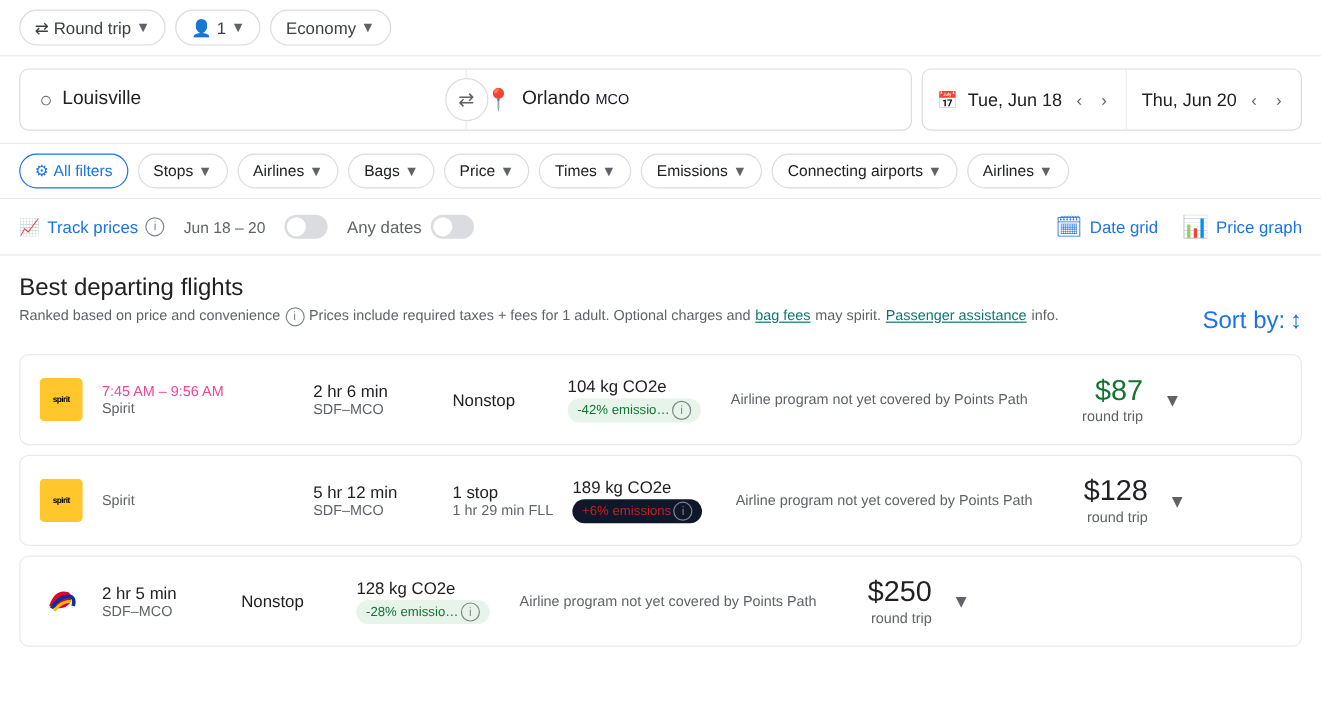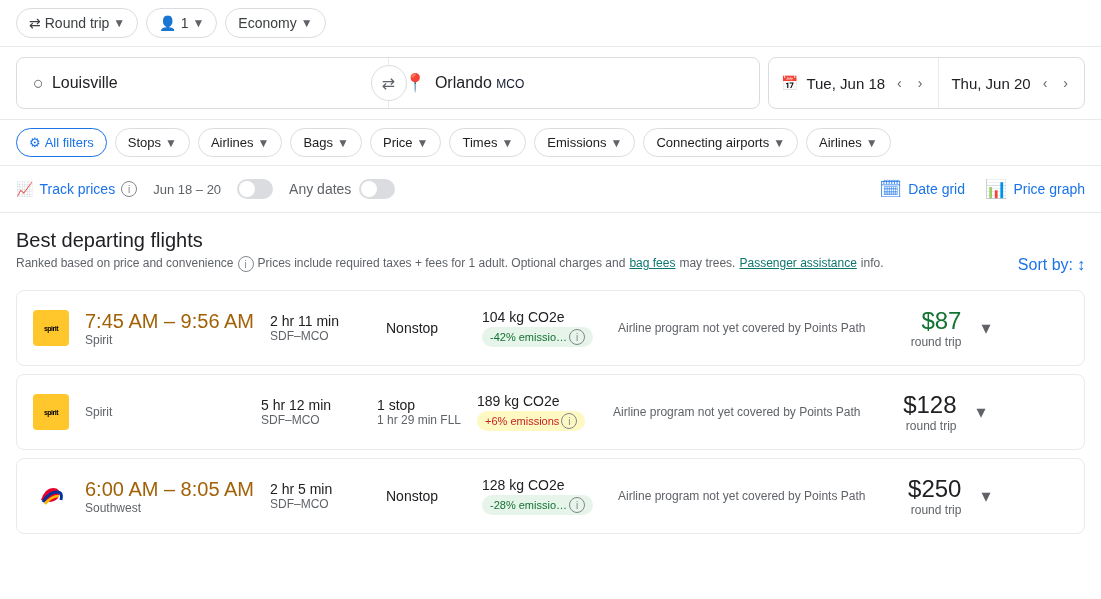--- a/index.html
+++ b/index.html
@@ -105,21 +105,21 @@
     .date-grid-btn, .price-graph-btn {
       display: flex; align-items: center; gap: 6px;
       color: #1a73e8; font-size: 14px; font-weight: 500;
       cursor: pointer; text-decoration: none;
     }
 
     .results-section { padding: 16px; }
     .section-title { font-size: 20px; font-weight: 500; margin-bottom: 4px; }
     .section-subtitle { font-size: 12px; color: #5f6368; margin-bottom: 16px; display: flex; align-items: flex-start; gap: 4px; flex-wrap: wrap; }
     .section-subtitle a { color: #0f766e; text-decoration: underline; cursor: pointer; }
-    .sort-by { margin-left: auto; color: #1a73e8; font-size: 16px; font-weight: 500; cursor: pointer; display: flex; align-items: center; gap: 4px; }
+    .sort-by { margin-left: auto; color: #1a73e8; font-size: 20px; font-weight: 500; cursor: pointer; display: flex; align-items: center; gap: 4px; }
 
     .flight-card {
       border: 1px solid #e8eaed; border-radius: 8px;
       margin-bottom: 8px; overflow: hidden;
     }
     .flight-row {
       display: flex; align-items: center;
       padding: 16px;
       cursor: pointer; gap: 16px;
     }
@@ -133,40 +133,40 @@
       display: flex; align-items: center; justify-content: center;
       font-size: 7px; font-weight: 900; color: #000; text-align: center;
       letter-spacing: -0.5px;
     }
     .sw-logo {
       width: 100%; height: 100%;
       display: flex; align-items: center; justify-content: center;
     }
 
     .flight-time { min-width: 160px; }
-    .time-range { font-size: 20px; font-weight: 500; color: #a16207; }
+    .time-range { font-size: 12px; font-weight: 500; color: #ec4899; }
     .airline-name { font-size: 12px; color: #5f6368; }
 
     .flight-duration { min-width: 100px; }
     .duration-text { font-size: 14px; font-weight: 400; }
     .route-text { font-size: 12px; color: #5f6368; }
 
     .flight-stops { min-width: 80px; }
     .stops-text { font-size: 14px; }
     .stop-detail { font-size: 12px; color: #5f6368; }
 
     .flight-emissions { min-width: 120px; }
     .emissions-num { font-size: 14px; }
     .emissions-badge {
       display: inline-flex; align-items: center;
       background: #e6f4ea; color: #137333;
       font-size: 11px; padding: 2px 8px; border-radius: 12px;
       margin-top: 2px;
     }
-    .emissions-badge.neutral { background: #fef9c3; color: #c5221f; }
+    .emissions-badge.neutral { background: #0f172a; color: #c5221f; }
 
     .flight-airline-program { min-width: 160px; font-size: 12px; color: #5f6368; }
     .flight-price { text-align: right; min-width: 80px; }
     .price-amount { font-size: 24px; font-weight: 500; color: #202124; }
     .price-amount.discounted { color: #137333; }
     .price-label { font-size: 12px; color: #5f6368; }
     .expand-btn {
       background: none; border: none; cursor: pointer;
       color: #5f6368; font-size: 18px; padding: 4px;
     }
@@ -302,41 +302,41 @@
   </div>
 </div>
 
 <div class="results-section">
   <h2 class="section-title">Best departing flights</h2>
   <div class="section-subtitle">
     <span>Ranked based on price and convenience</span>
     <span class="info-icon">i</span>
     <span>Prices include required taxes + fees for 1 adult. Optional charges and</span>
     <a>bag fees</a>
-    <span>may trees.</span>
+    <span>may spirit.</span>
     <a>Passenger assistance</a>
     <span>info.</span>
     <span class="sort-by">
       <span>Sort by:</span>
       <span>↕</span>
     </span>
   </div>
 
   <div id="flights-container">
       <div class="flight-card">
     <div class="flight-row">
       <div class="airline-logo">
       <div class="spirit-logo">spirit</div>
     </div>
       <div class="flight-time">
         <div class="time-range">7:45 AM – 9:56 AM</div>
         <div class="airline-name">Spirit</div>
       </div>
       <div class="flight-duration">
-        <div class="duration-text">2 hr 11 min</div>
+        <div class="duration-text">2 hr 6 min</div>
         <div class="route-text">SDF–MCO</div>
       </div>
       <div class="flight-stops">
         <div class="stops-text">Nonstop</div>
 
       </div>
       <div class="flight-emissions">
         <div class="emissions-num">104 kg CO2e</div>
         <div class="emissions-badge">
           -42% emissio…
@@ -389,24 +389,20 @@
       <div class="airline-logo">
       <div class="sw-logo">
         <svg width="36" height="36" viewBox="0 0 36 36">
           <circle cx="18" cy="18" r="16" fill="#fff"></circle>
           <path d="M8,22 Q12,10 20,10 Q28,10 26,18 Q24,24 14,24 Z" fill="#E4002B"></path>
           <path d="M10,24 Q16,14 24,14 Q30,14 28,22" fill="none" stroke="#0032A0" stroke-width="3"></path>
           <path d="M12,26 Q18,18 26,18" fill="none" stroke="#FFBA00" stroke-width="2.5"></path>
         </svg>
       </div>
     </div>
-      <div class="flight-time">
-        <div class="time-range">6:00 AM – 8:05 AM</div>
-        <div class="airline-name">Southwest</div>
-      </div>
       <div class="flight-duration">
         <div class="duration-text">2 hr 5 min</div>
         <div class="route-text">SDF–MCO</div>
       </div>
       <div class="flight-stops">
         <div class="stops-text">Nonstop</div>
 
       </div>
       <div class="flight-emissions">
         <div class="emissions-num">128 kg CO2e</div>

